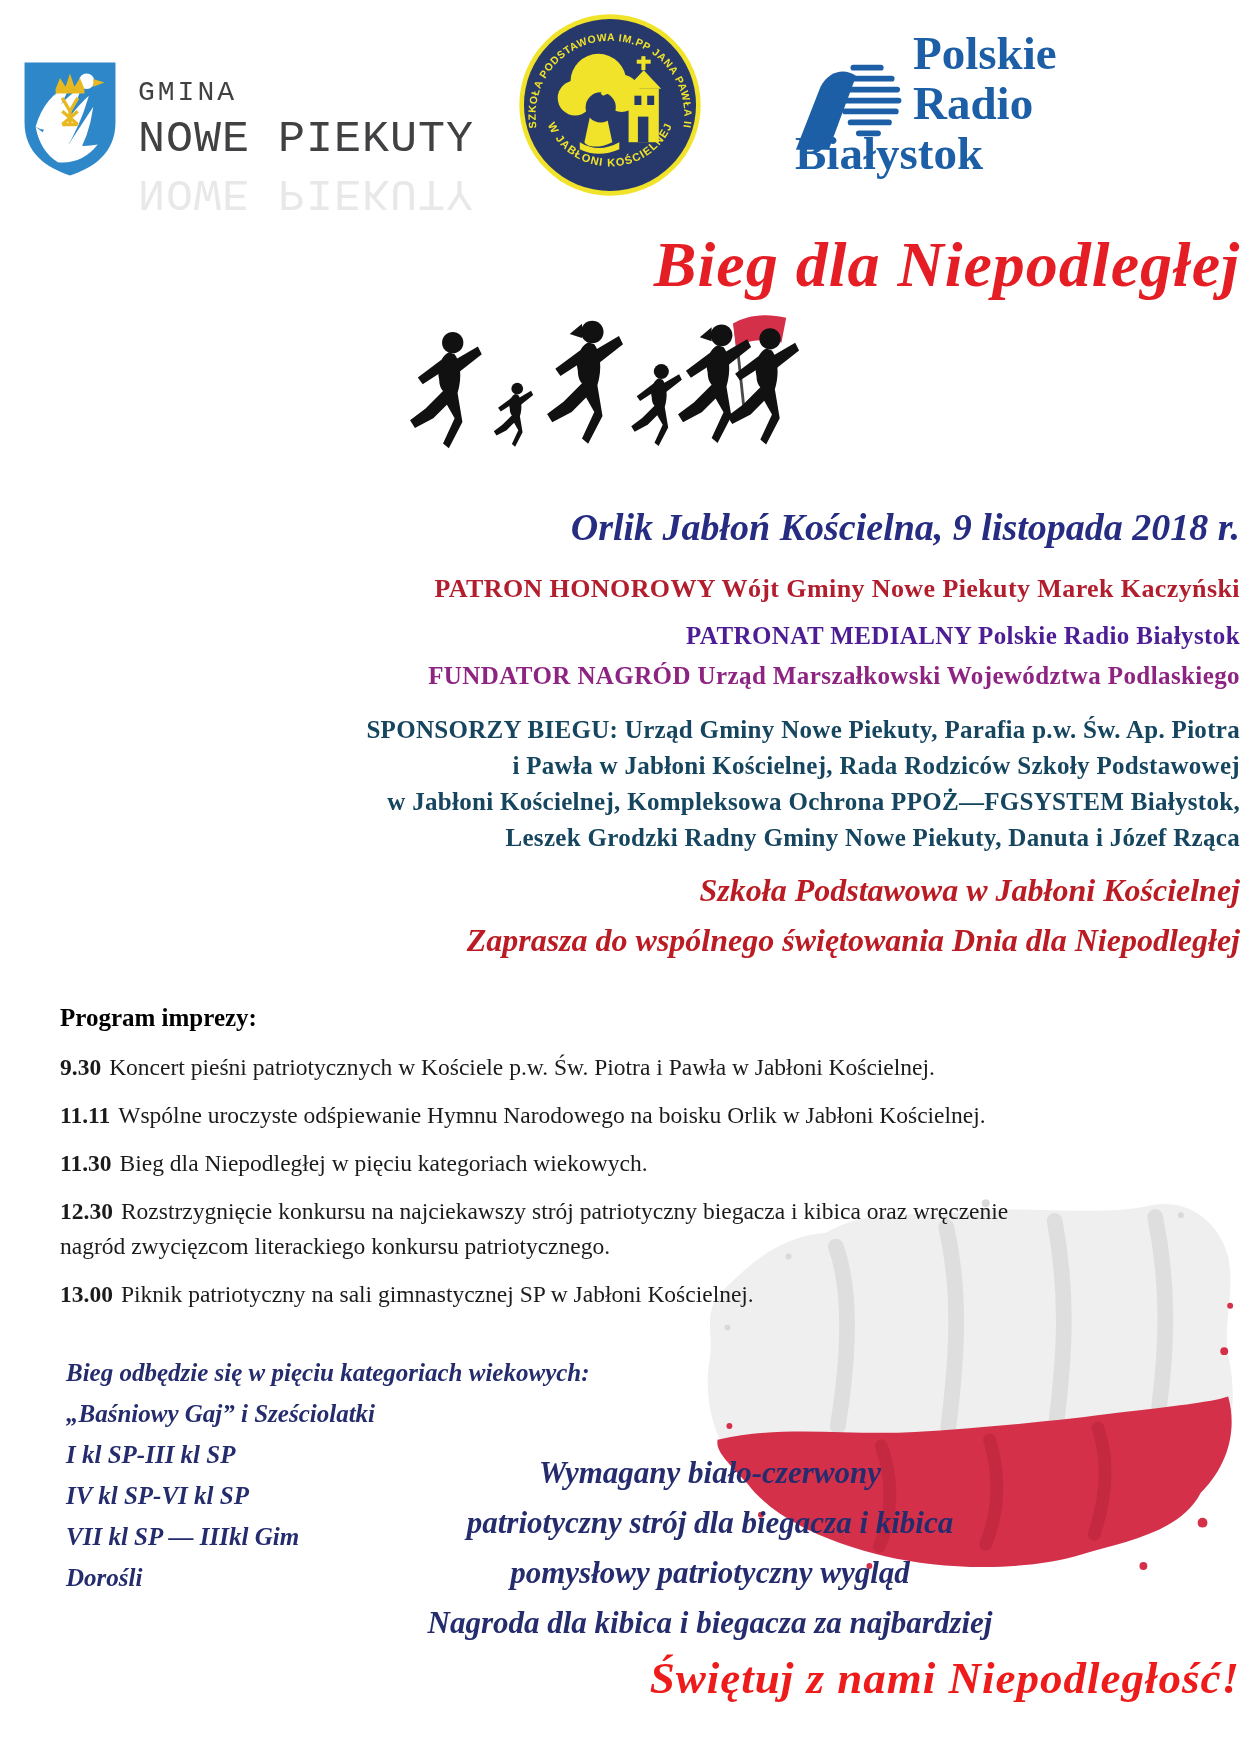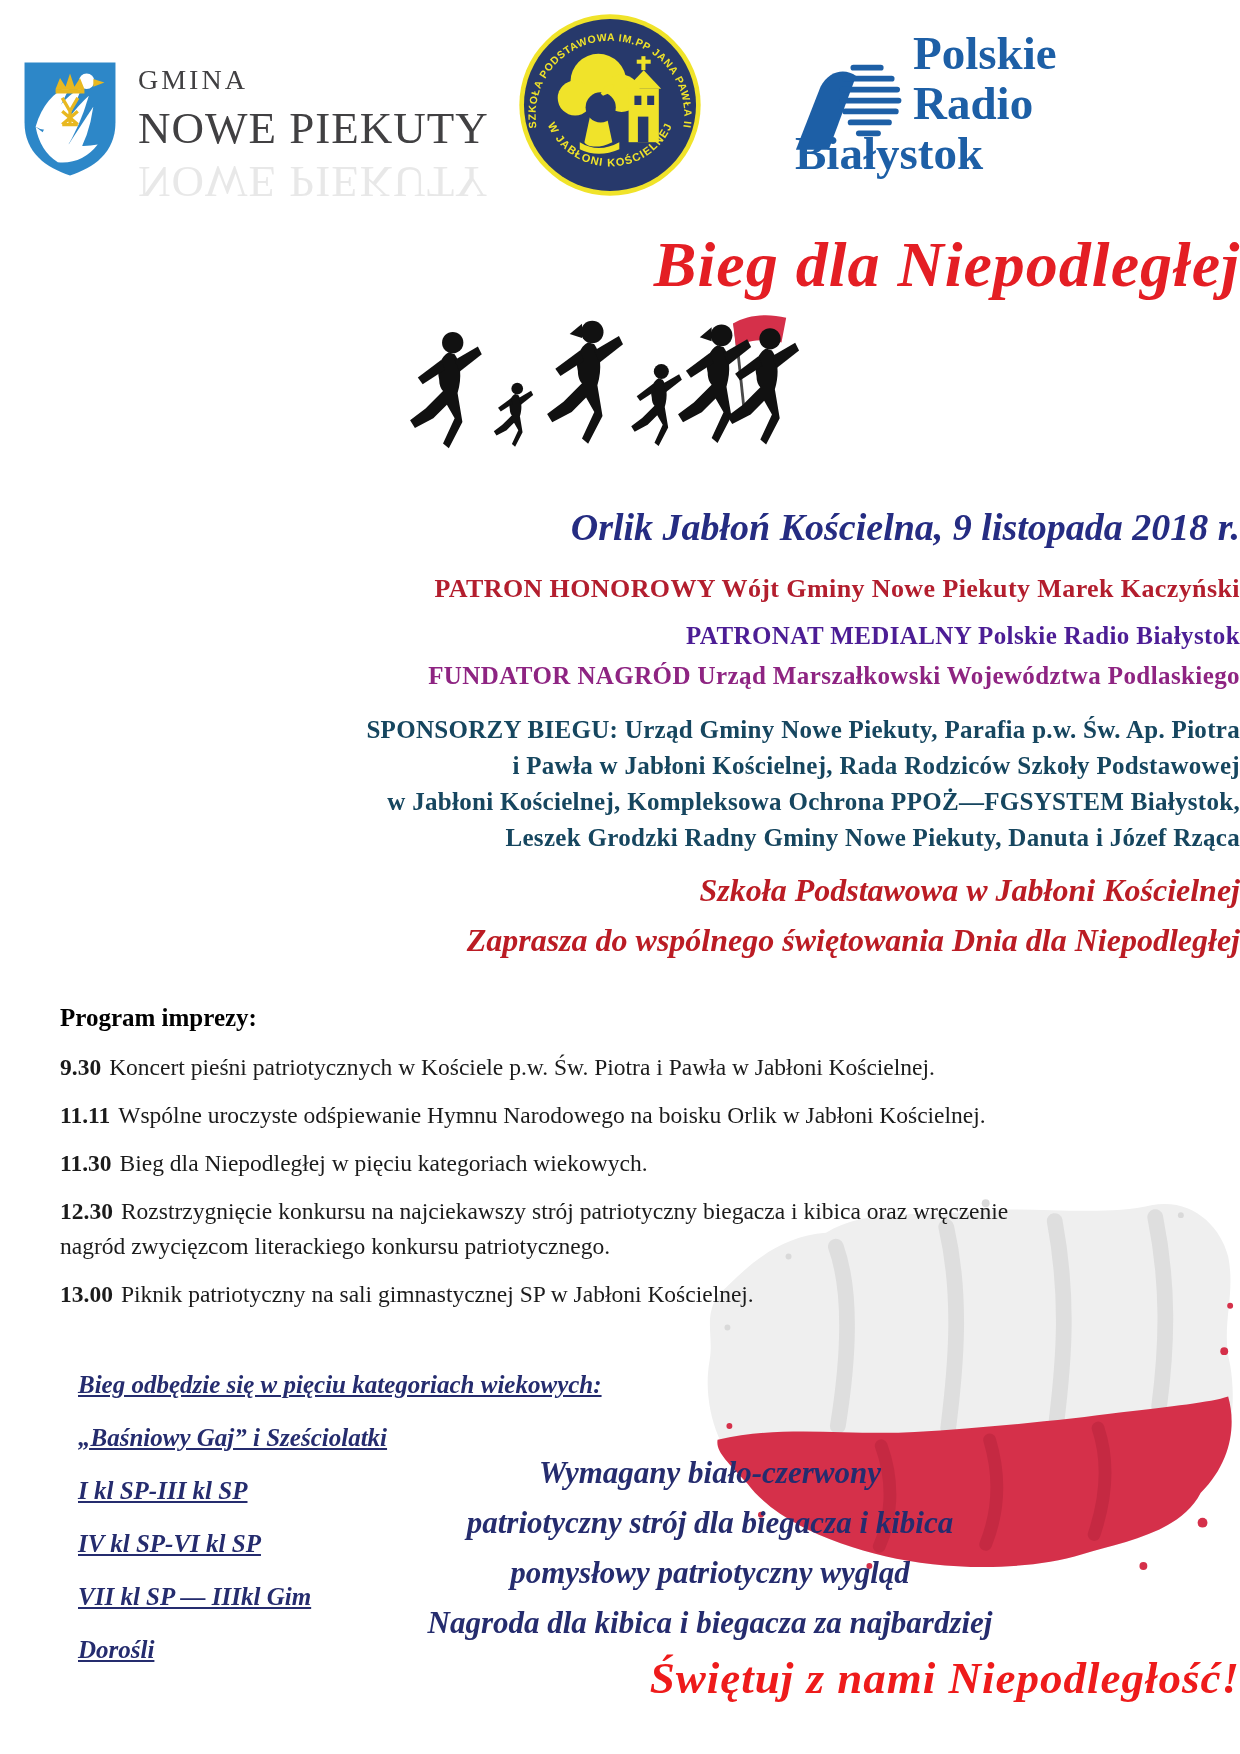--- a/index.html
+++ b/index.html
@@ -4,21 +4,21 @@
 <style>
   html,body{margin:0;padding:0;background:#fff;}
   .poster{
     position:relative; width:1240px; height:1754px; background:#ffffff;
     overflow:hidden; font-family:"Liberation Serif","DejaVu Serif",serif;
   }
   .abs{position:absolute;}
   .center{left:0; right:0; text-align:right;}
 
   
-  .gmina-text{font-family:Liberation Serif, serif; color:#414042;}
+  .gmina-text{font-family:Liberation Mono, monospace; color:#414042;margin-top:13px;}
   .gmina-l1{font-size:28px; letter-spacing:3px; font-weight:500;}
   .gmina-l2{font-size:45px; letter-spacing:1px; margin-top:6px; font-weight:400;}
   .gmina-reflect{transform:scaleY(-1); opacity:.13; color:#555; margin-top:2px;}
   .radio-text{color:#1d5fa6; font-weight:bold; line-height:50px; font-size:47px;}
   .radio-ind{margin-left:118px;}
 
   
   .title{font-size:64px; font-weight:bold; font-style:italic; color:#e41e24; letter-spacing:1px;}
   .event{font-size:38px; font-weight:bold; font-style:italic; color:#252c82;}
   .patron1{font-size:26px; font-weight:bold; color:#b31e2e; letter-spacing:.4px;}
@@ -30,21 +30,21 @@
   
   .program{left:60px; top:1000px; width:1105px; z-index:2; color:#1b1b1b;}
   .program h3{margin:0 0 15px 0; font-size:25px; line-height:35px; font-weight:bold; color:#000;}
   .program p{margin:0 0 13px 0; font-size:23.5px; line-height:35px;}
   .program p b{margin-right:8px;}
   .prog-wrap{max-width:985px;}
 
   
   .cats{left:62px; top:1350px; z-index:2; color:#252c6e; font-weight:bold; font-style:italic;
         font-size:25px; line-height:37px;}
-  .cats div{margin:16px;text-decoration:underline;}
+  .cats div{margin:4px;}
   .dress{left:350px; top:1448px; width:720px; text-align:center; z-index:2;
          color:#252c6e; font-weight:bold; font-style:italic; font-size:31px; line-height:50px;}
   .footer-line{top:1652px; font-size:45px; font-weight:bold; font-style:italic;
          color:#ee1b1b; letter-spacing:1px; z-index:3;}
 </style>
 </head>
 <body>
 
 <div class="poster">
 

